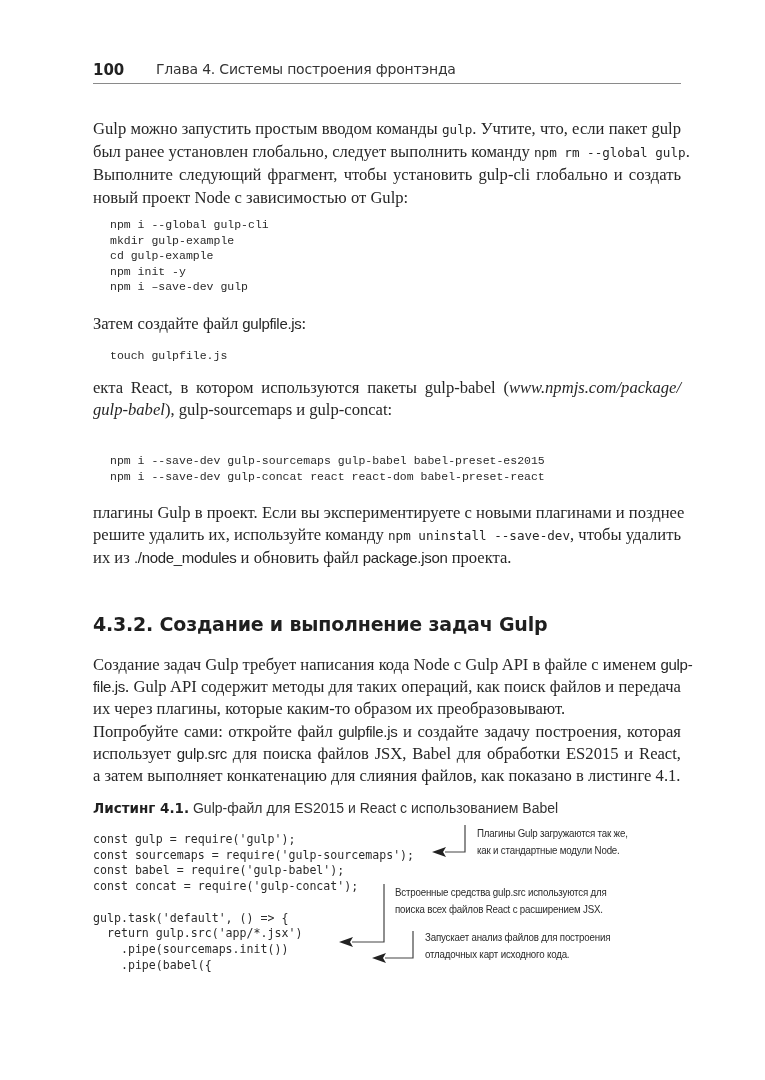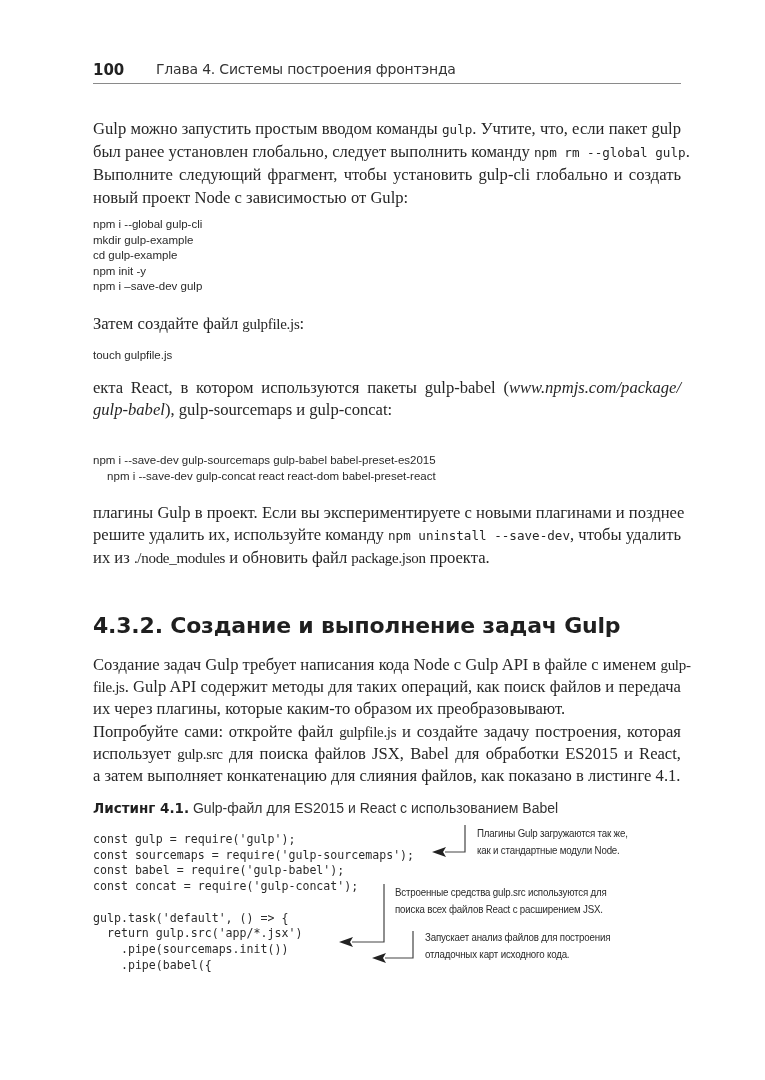--- a/index.html
+++ b/index.html
@@ -7,26 +7,26 @@
     body { position: relative; color: #222222; font-family: "DejaVu Serif", serif; }
 
     .page-header { position: absolute; left: 93px; top: 58px; width: 588px; height: 26px; border-bottom: 1.5px solid #8a8a8a; }
     .page-number { position: absolute; left: 0; top: 3px; font-family: "DejaVu Sans", sans-serif; font-weight: bold; font-size: 15px; color: #222; }
     .running-title { position: absolute; left: 63px; top: 3px; font-family: "DejaVu Sans", sans-serif; font-size: 14px; color: #333; letter-spacing: -0.2px; text-align: right; }
 
     .para { position: absolute; left: 93px; width: 588px; font-family: "Liberation Serif", serif; font-size: 16.6px; line-height: 22.2px; color: #262626; text-align: justify; }
     .para .line { display: block; white-space: nowrap; text-align-last: justify; }
     .para .line.last { text-align-last: left; }
     .mono { font-family: "DejaVu Sans Mono", monospace; font-size: 12.6px; }
-    .sans { font-family: Liberation Serif, serif; font-size: 15px; letter-spacing: -0.3px; }
+    .sans { font-family: Liberation Sans, sans-serif; font-size: 15px; letter-spacing: -0.3px; }
     .ital { font-style: italic; }
 
-    .code { position: absolute; left: 93px; font-family: Liberation Sans, sans-serif; font-size: 11.5px; line-height: 15.6px; color: #2a2a2a; white-space: pre; }
+    .code { position: absolute; left: 110px; font-family: Liberation Mono, monospace; font-size: 11.5px; line-height: 15.6px; color: #2a2a2a; white-space: pre; }
 
-    .section-heading { position: absolute; left: 93px; top: 613px; font-family: "DejaVu Sans", sans-serif; font-weight: bold; font-size: 22px; color: #1f1f1f; letter-spacing: -0.2px; }
+    .section-heading { position: absolute; left: 93px; top: 613px; font-family: "DejaVu Sans", sans-serif; font-weight: bold; font-size: 19px; color: #1f1f1f; letter-spacing: -0.2px; }
 
     .listing-caption { position: absolute; left: 93px; top: 800px; font-family: "Liberation Sans", sans-serif; font-size: 14px; color: #333; }
     .listing-caption b { font-family: "DejaVu Sans", sans-serif; font-size: 13.5px; color: #1f1f1f; }
 
     .listing-code { position: absolute; left: 93px; top: 832px; font-family: "DejaVu Sans Mono", monospace; font-size: 11.6px; line-height: 15.7px; color: #2a2a2a; white-space: pre; }
 
     .annotation { position: absolute; font-family: "Liberation Sans", sans-serif; font-size: 10.8px; line-height: 17px; color: #2a2a2a; letter-spacing: -0.2px; transform: scaleX(0.9); transform-origin: left top; white-space: nowrap; }
 
     svg.arrows { position: absolute; left: 0; top: 0; }
   </style>

